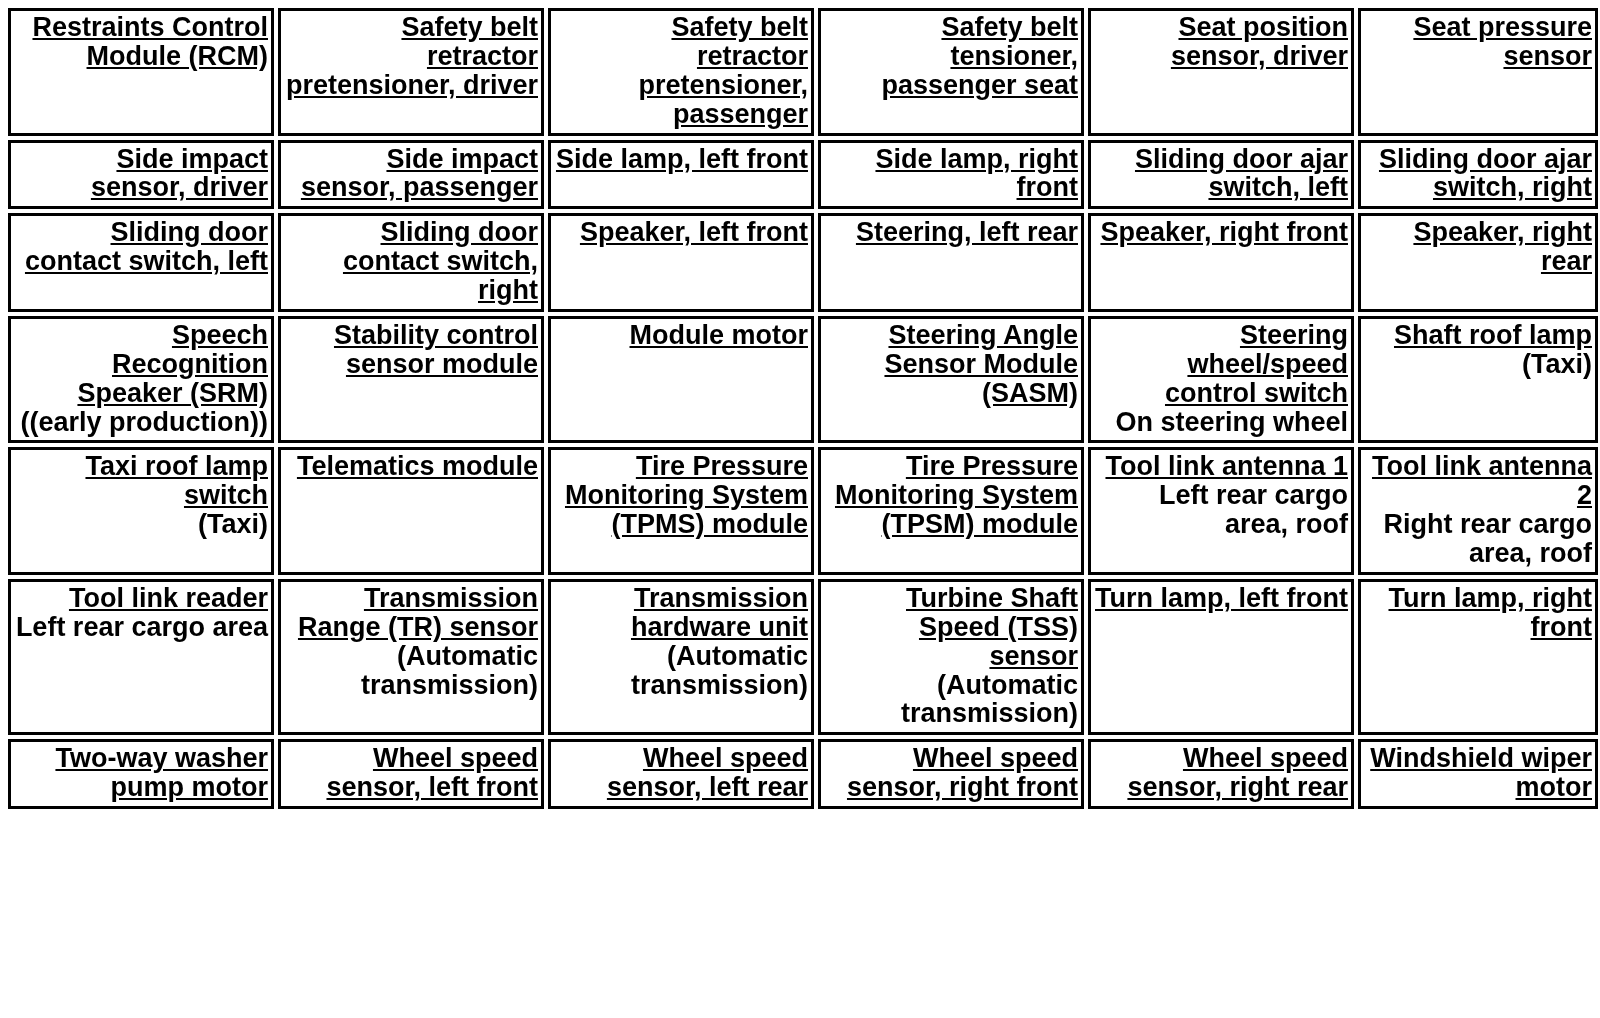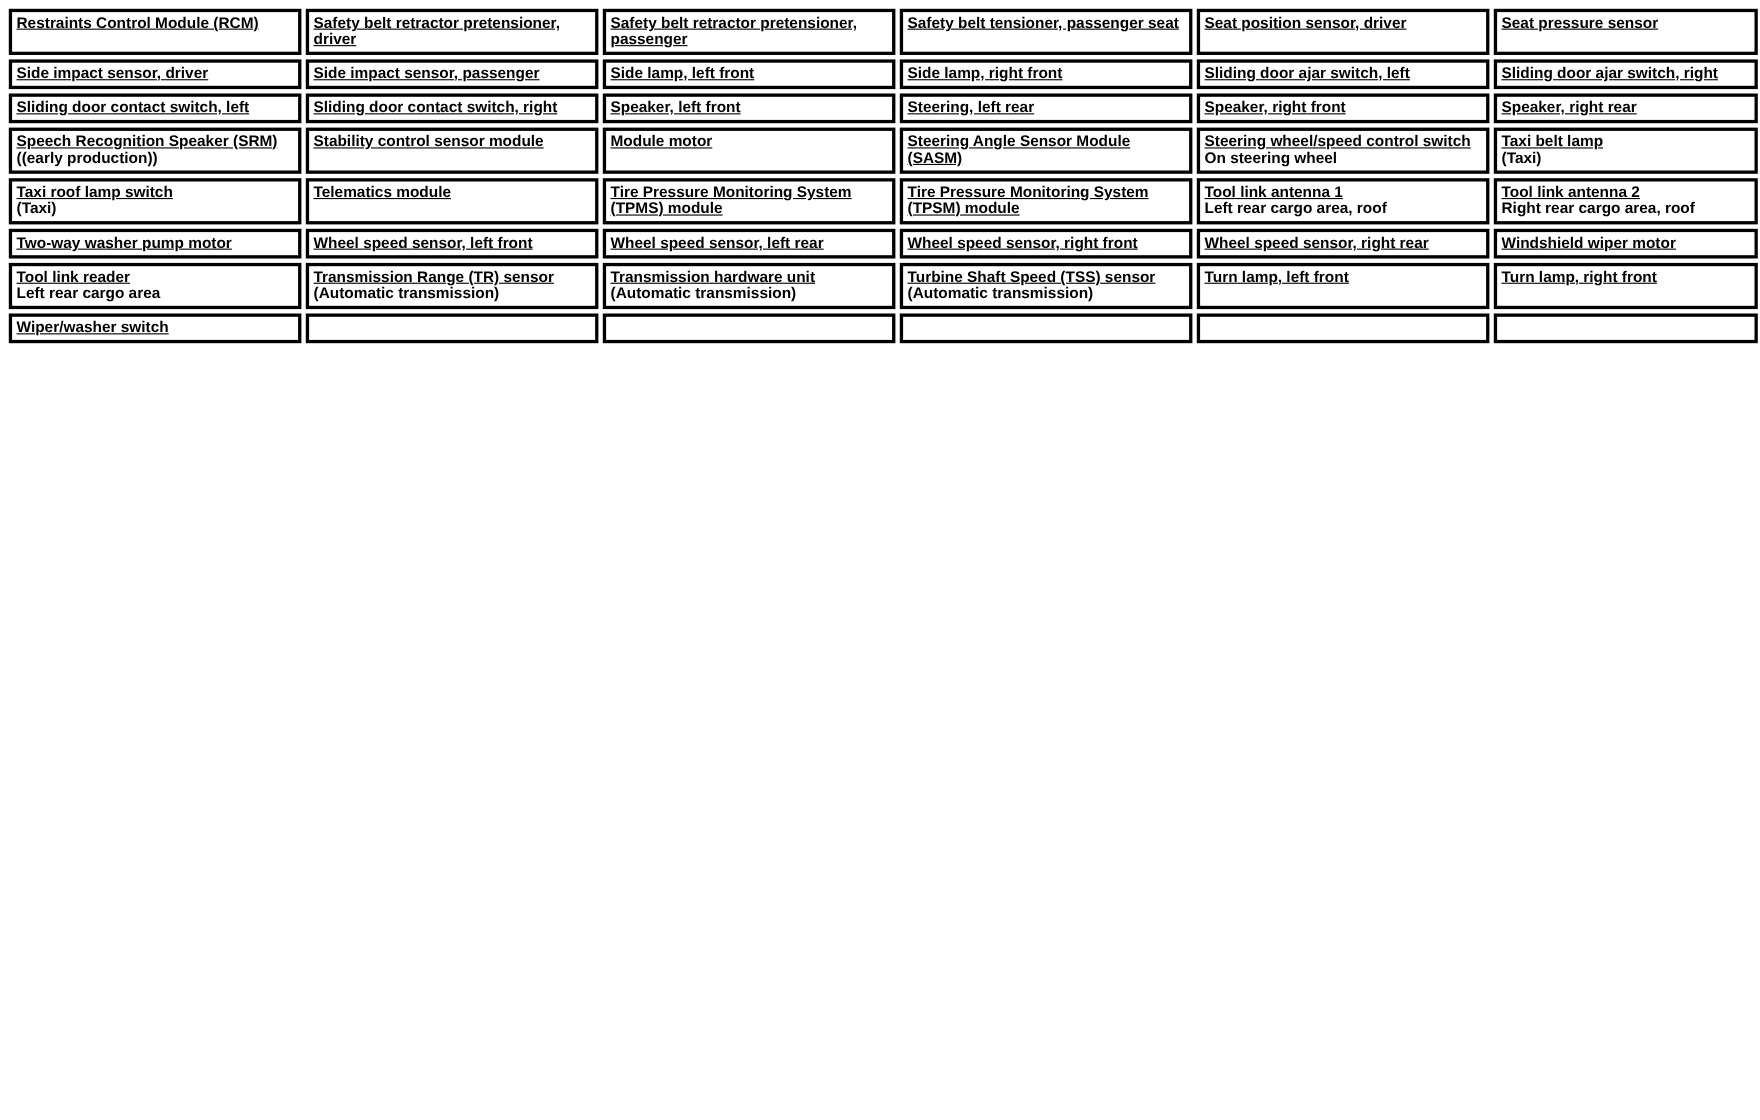--- a/index.html
+++ b/index.html
@@ -22,24 +22,25 @@
   table.grid {
     border-collapse: separate;
     border-spacing: 4px 4px;
     width: 1588px;
     table-layout: fixed;
   }
   table.grid td {
     border: 3px solid #000000;
     vertical-align: top;
     padding: 2px 3px 4px 4px;
-    font-size: 14px;
+    font-size: 27px;
     line-height: 1.07;
     color: #000000;
     overflow: hidden;
+    text-align: right;
   }
   .term {
     font-weight: bold;
     text-decoration: underline;
     display: inline;
   }
   .note {
     font-weight: bold;
     text-decoration: none;
     display: block;
@@ -92,49 +93,41 @@
           <td><span class="term">Steering, left rear</span></td>
           <td><span class="term">Speaker, right front</span></td>
           <td><span class="term">Speaker, right rear</span></td>
         </tr>
         <tr>
           <td><span class="term">Speech Recognition Speaker (SRM)</span><span class="note">((early production))</span></td>
           <td><span class="term">Stability control sensor module</span></td>
           <td><span class="term">Module motor</span></td>
           <td><span class="term">Steering Angle Sensor Module (SASM)</span></td>
           <td><span class="term">Steering wheel/speed control switch</span><span class="note">On steering wheel</span></td>
-          <td><span class="term">Taxi belt lamp</span><span class="note">(Taxi)</span></td>
+          <td><span class="term">Shaft roof lamp</span><span class="note">(Taxi)</span></td>
         </tr>
         <tr>
           <td><span class="term">Taxi roof lamp switch</span><span class="note">(Taxi)</span></td>
           <td><span class="term">Telematics module</span></td>
           <td><span class="term">Tire Pressure Monitoring System (TPMS) module</span></td>
           <td><span class="term">Tire Pressure Monitoring System (TPSM) module</span></td>
           <td><span class="term">Tool link antenna 1</span><span class="note">Left rear cargo area, roof</span></td>
           <td><span class="term">Tool link antenna 2</span><span class="note">Right rear cargo area, roof</span></td>
         </tr>
         <tr>
-          <td><span class="term">Two-way washer pump motor</span></td>
-          <td><span class="term">Wheel speed sensor, left front</span></td>
-          <td><span class="term">Wheel speed sensor, left rear</span></td>
-          <td><span class="term">Wheel speed sensor, right front</span></td>
-          <td><span class="term">Wheel speed sensor, right rear</span></td>
-          <td><span class="term">Windshield wiper motor</span></td>
-        </tr>
-        <tr>
           <td><span class="term">Tool link reader</span><span class="note">Left rear cargo area</span></td>
           <td><span class="term">Transmission Range (TR) sensor</span><span class="note">(Automatic transmission)</span></td>
           <td><span class="term">Transmission hardware unit</span><span class="note">(Automatic transmission)</span></td>
           <td><span class="term">Turbine Shaft Speed (TSS) sensor</span><span class="note">(Automatic transmission)</span></td>
           <td><span class="term">Turn lamp, left front</span></td>
           <td><span class="term">Turn lamp, right front</span></td>
         </tr>
         <tr>
-          <td><span class="term">Wiper/washer switch</span></td>
-          <td class="cell-empty"><span class="term"></span></td>
-          <td class="cell-empty"><span class="term"></span></td>
-          <td class="cell-empty"><span class="term"></span></td>
-          <td class="cell-empty"><span class="term"></span></td>
-          <td class="cell-empty"><span class="term"></span></td>
+          <td><span class="term">Two-way washer pump motor</span></td>
+          <td><span class="term">Wheel speed sensor, left front</span></td>
+          <td><span class="term">Wheel speed sensor, left rear</span></td>
+          <td><span class="term">Wheel speed sensor, right front</span></td>
+          <td><span class="term">Wheel speed sensor, right rear</span></td>
+          <td><span class="term">Windshield wiper motor</span></td>
         </tr>
       </tbody>
   </table>
 </div>
 
 </body></html>

